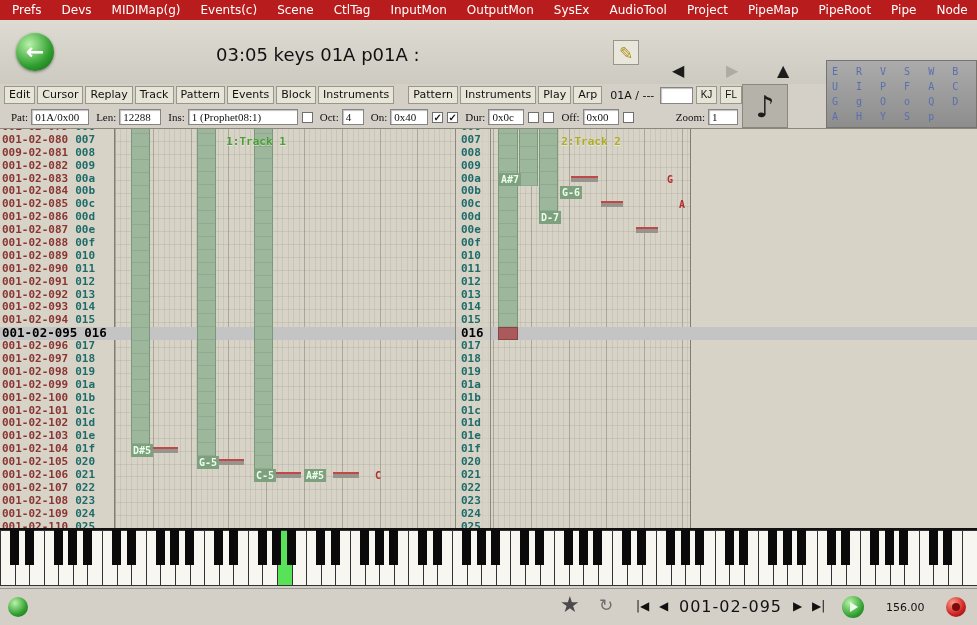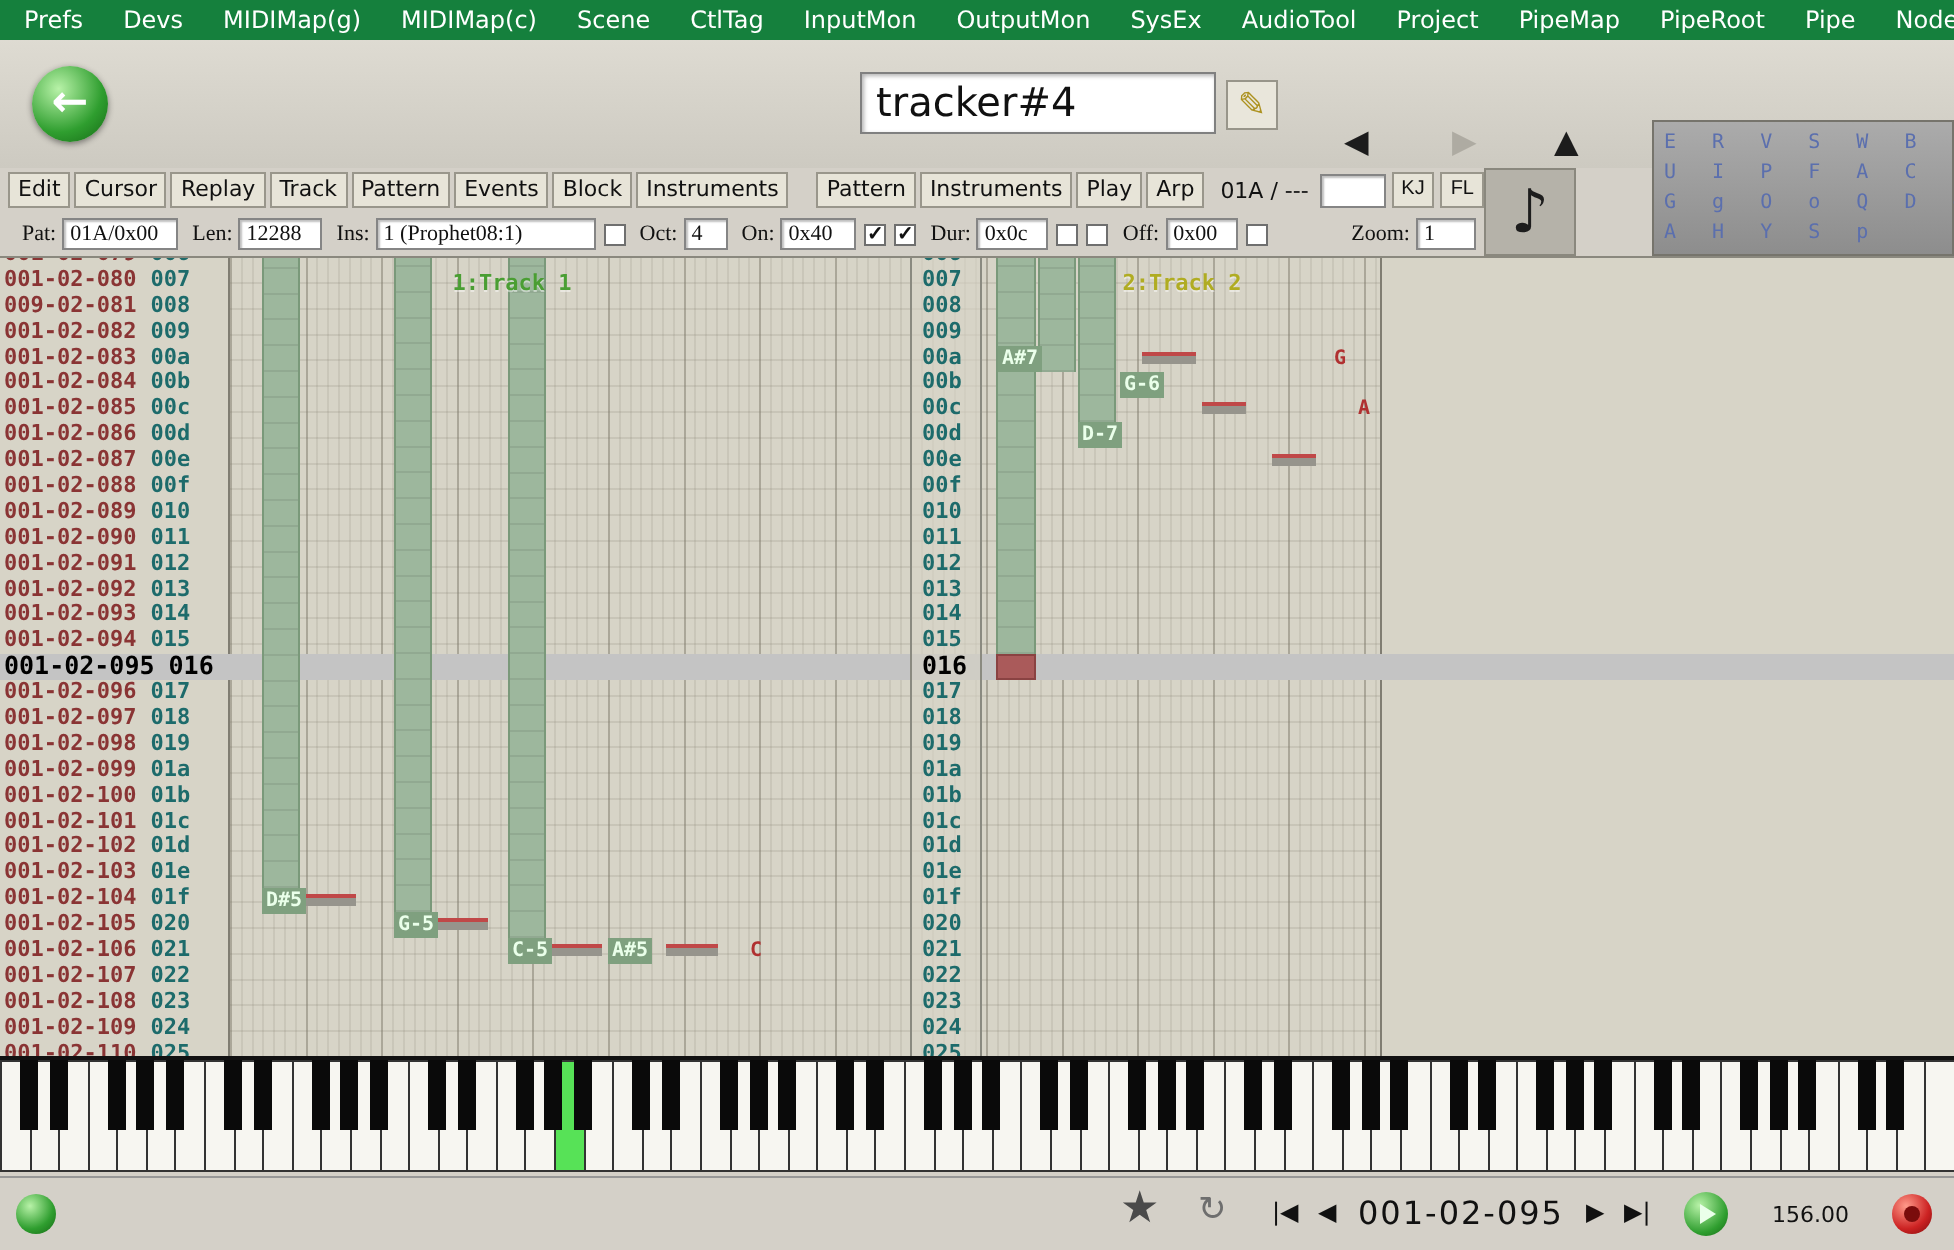--- a/index.html
+++ b/index.html
@@ -1,21 +1,21 @@
 <!DOCTYPE html>
 <html><head>
 <meta charset="utf-8">
 <style>
   * { margin:0; padding:0; box-sizing:border-box; cursor:default; }
   html,body { background:#888; }
   .app { position:relative; width:977px; height:625px; background:#d4d0c8;
          font-family:"DejaVu Sans",sans-serif; overflow:hidden; }
 
   
-  .menubar { position:absolute; top:0; left:0; right:0; height:20px; background:#15803d;
+  .menubar { position:absolute; top:0; left:0; right:0; height:20px; background:#b91c1c;
              display:flex; align-items:center; padding:0 2px; }
   .mitem { color:#fff; font-size:12px; padding:0 10px; line-height:20px; white-space:nowrap; }
 
   
   .header { position:absolute; top:20px; left:0; right:0; height:64px;
             background:linear-gradient(#dedbd2,#cdcac1); }
   .back-btn { position:absolute; left:16px; top:13px; width:38px; height:38px; border-radius:50%;
               background:radial-gradient(circle at 35% 30%,#b8f2a8,#2f9e2f 60%,#146614);
               box-shadow:0 1px 3px rgba(0,0,0,.45); display:flex; align-items:center; justify-content:center; }
   .back-btn span { color:#fff; font-size:22px; font-weight:bold; line-height:1; }
@@ -138,39 +138,39 @@
 </style>
 </head>
 <body>
 
 <div class="app">
 
   <div class="menubar">
       <div class="mitem">Prefs</div>
       <div class="mitem">Devs</div>
       <div class="mitem">MIDIMap(g)</div>
-      <div class="mitem">MIDIMap(c)</div>
+      <div class="mitem">Events(c)</div>
       <div class="mitem">Scene</div>
       <div class="mitem">CtlTag</div>
       <div class="mitem">InputMon</div>
       <div class="mitem">OutputMon</div>
       <div class="mitem">SysEx</div>
       <div class="mitem">AudioTool</div>
       <div class="mitem">Project</div>
       <div class="mitem">PipeMap</div>
       <div class="mitem">PipeRoot</div>
       <div class="mitem">Pipe</div>
       <div class="mitem">Node</div>
     </div>
 
   <div class="header">
     <div class="back-btn">
       <span>←</span>
     </div>
-    <div class="name-input">tracker#4</div>
+    <div class="hdr-title">03:05 keys 01A p01A :</div>
     <div class="pencil-btn">
       <span>✎</span>
     </div>
     <div class="nav-tri nav-prev">◀</div>
     <div class="nav-tri nav-next">▶</div>
     <div class="nav-tri nav-up">▲</div>
     <div class="nav-tri nav-down">▼</div>
     <div class="speaker">
       <svg width="20" height="16" viewBox="0 0 20 16">
           <polygon points="1,5 5,5 10,1 10,15 5,11 1,11" fill="#9a978e"></polygon>

